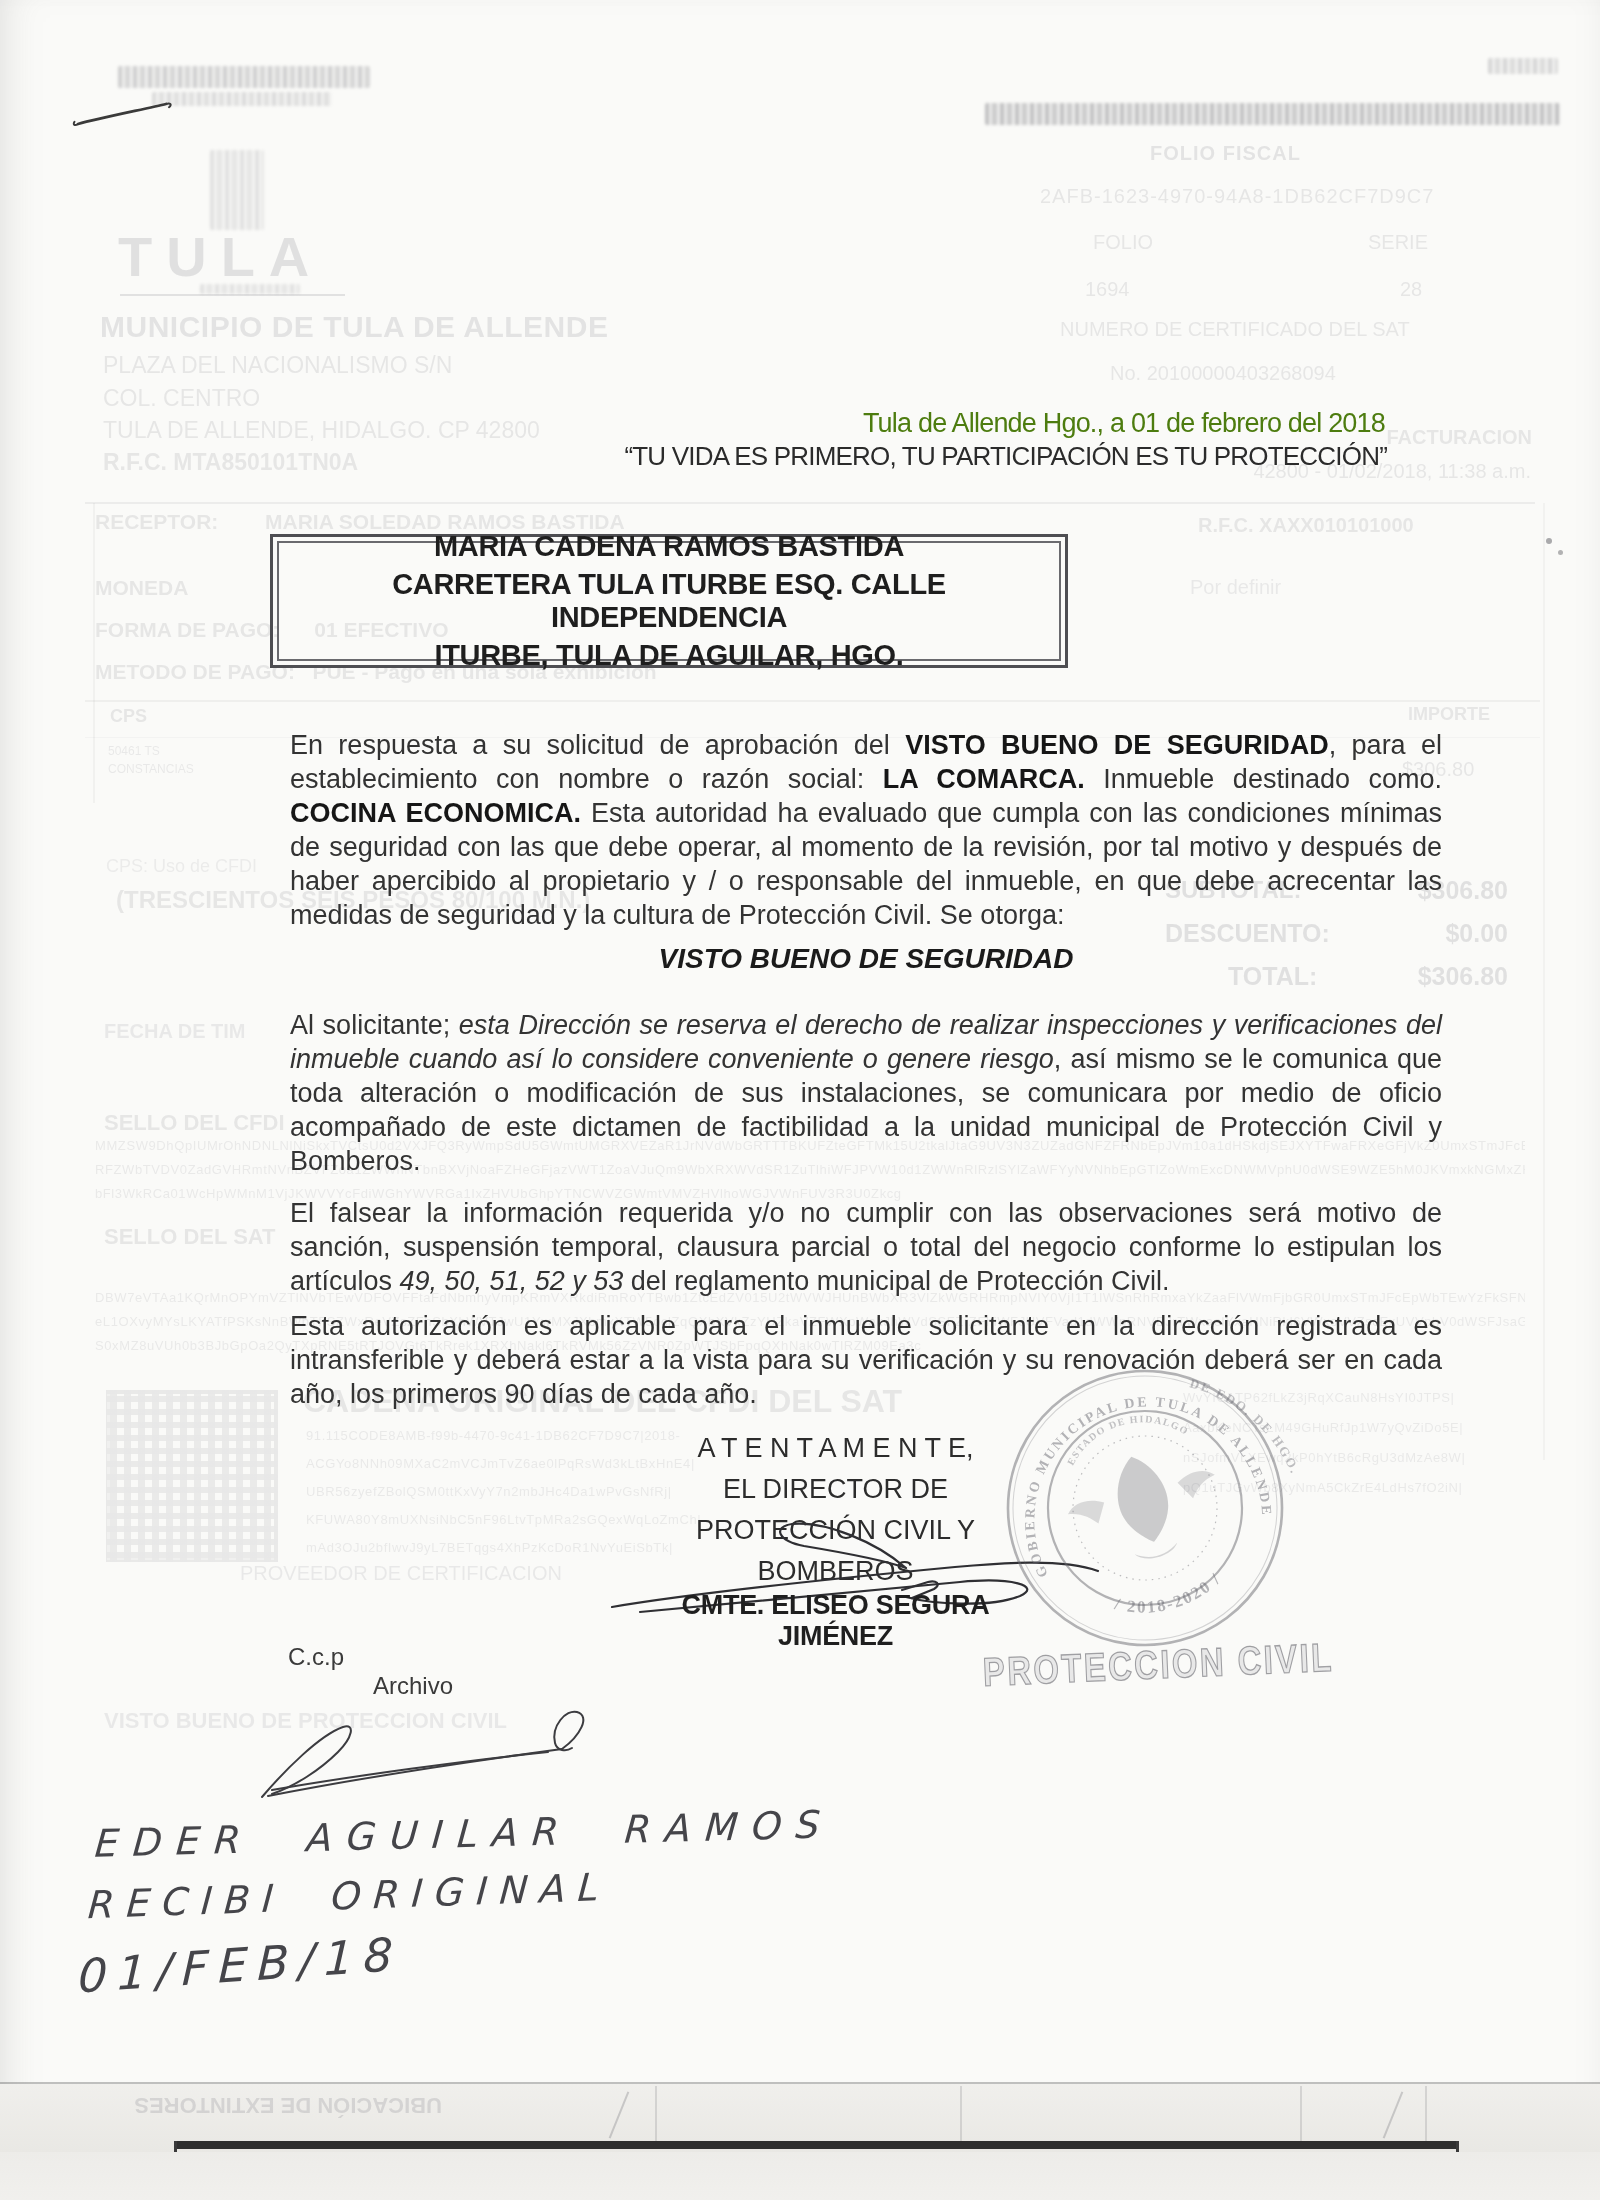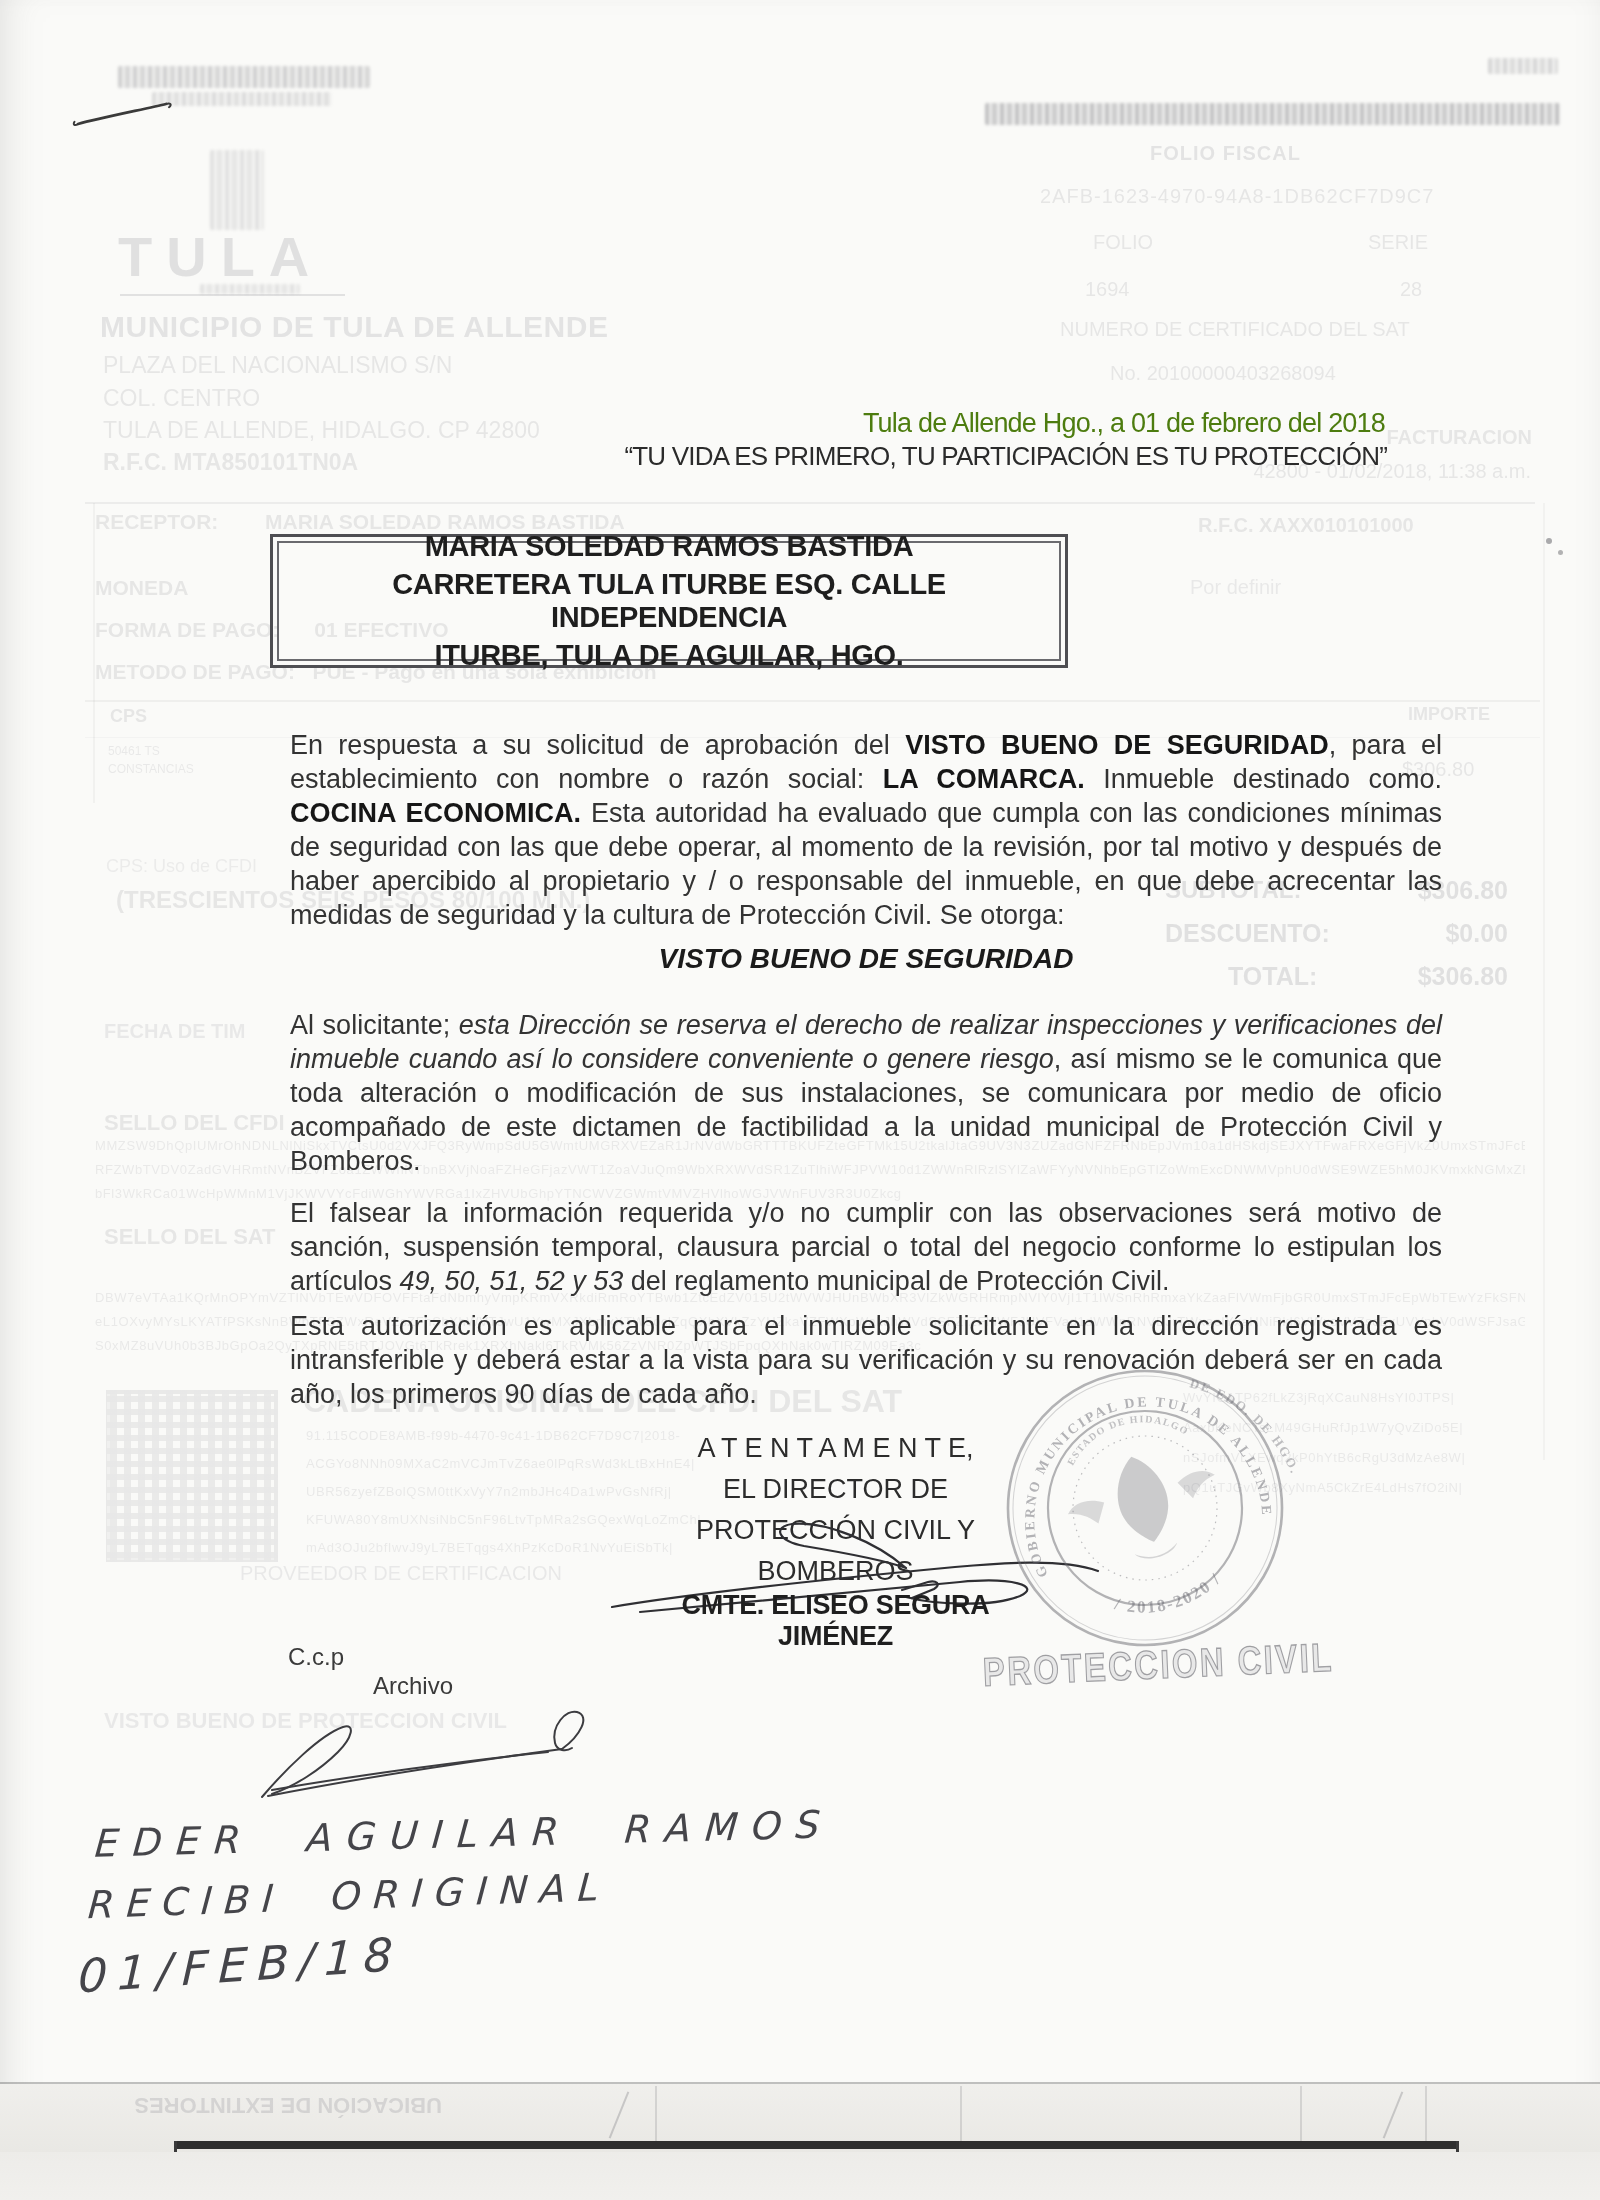--- a/index.html
+++ b/index.html
@@ -123,21 +123,21 @@
       <path d="M78,124 C 100,118 150,108 166,104" stroke="#3a3a3a" stroke-width="2.8" fill="none" stroke-linecap="round"></path>
       <path d="M166,104 c4,-1.5 6.5,.5 3,3.2" stroke="#3a3a3a" stroke-width="2" fill="none" stroke-linecap="round"></path>
       <path d="M78,124 c-3,2 -5.5,1 -3.5,-2.2" stroke="#3a3a3a" stroke-width="2" fill="none" stroke-linecap="round"></path>
     </svg>
 
     <div class="abs narrow" style="right:215px;top:408px;font-size:27px;color:#4d7c0f">Tula de Allende Hgo.,  a  01 de febrero del 2018</div>
     <div class="abs narrow" style="right:213px;top:441px;font-size:26px;color:#2b2b2b">“TU VIDA ES PRIMERO, TU PARTICIPACIÓN ES TU PROTECCIÓN”</div>
 
     <div class="abs recipbox" style="left:270px;top:534px;width:784px;height:120px">
       <div class="recipinner reciplines">
-        <div>MARIA SOLEDAD RAMOS BASTIDA</div>
+        <div>MARIA CADENA RAMOS BASTIDA</div>
         <div>CARRETERA TULA ITURBE ESQ. CALLE INDEPENDENCIA</div>
         <div>ITURBE, TULA DE AGUILAR, HGO.</div>
       </div>
     </div>
 
     <div class="abs bodycopy" style="left:290px;top:728px;width:1152px"><span>En respuesta a su solicitud de aprobación del </span><span class="b">VISTO BUENO  DE SEGURIDAD</span><span>, para el establecimiento con nombre o razón social: </span><span class="b">LA COMARCA.</span><span> Inmueble destinado como. </span><span class="b">COCINA ECONOMICA.</span><span> Esta autoridad ha evaluado que cumpla con las condiciones mínimas de seguridad con las que debe operar, al momento de la revisión, por tal motivo y después de haber apercibido al propietario y / o responsable del inmueble, en que debe acrecentar las medidas de seguridad y la cultura de Protección Civil. Se otorga:</span></div>
 
     <div class="abs center" style="left:290px;top:943px;width:1152px;font-size:28px;font-weight:bold;font-style:italic;color:#1b1b1b">VISTO BUENO DE SEGURIDAD</div>
 
     <div class="abs bodycopy" style="left:290px;top:1008px;width:1152px"><span>Al solicitante; </span><span class="i">esta Dirección se reserva el derecho de realizar inspecciones y verificaciones del inmueble cuando así lo considere conveniente o genere riesgo</span><span>, así mismo se le comunica que toda alteración o modificación de sus instalaciones, se comunicara por medio de oficio acompañado de este dictamen de factibilidad a la unidad municipal de Protección Civil y Bomberos.</span></div>

